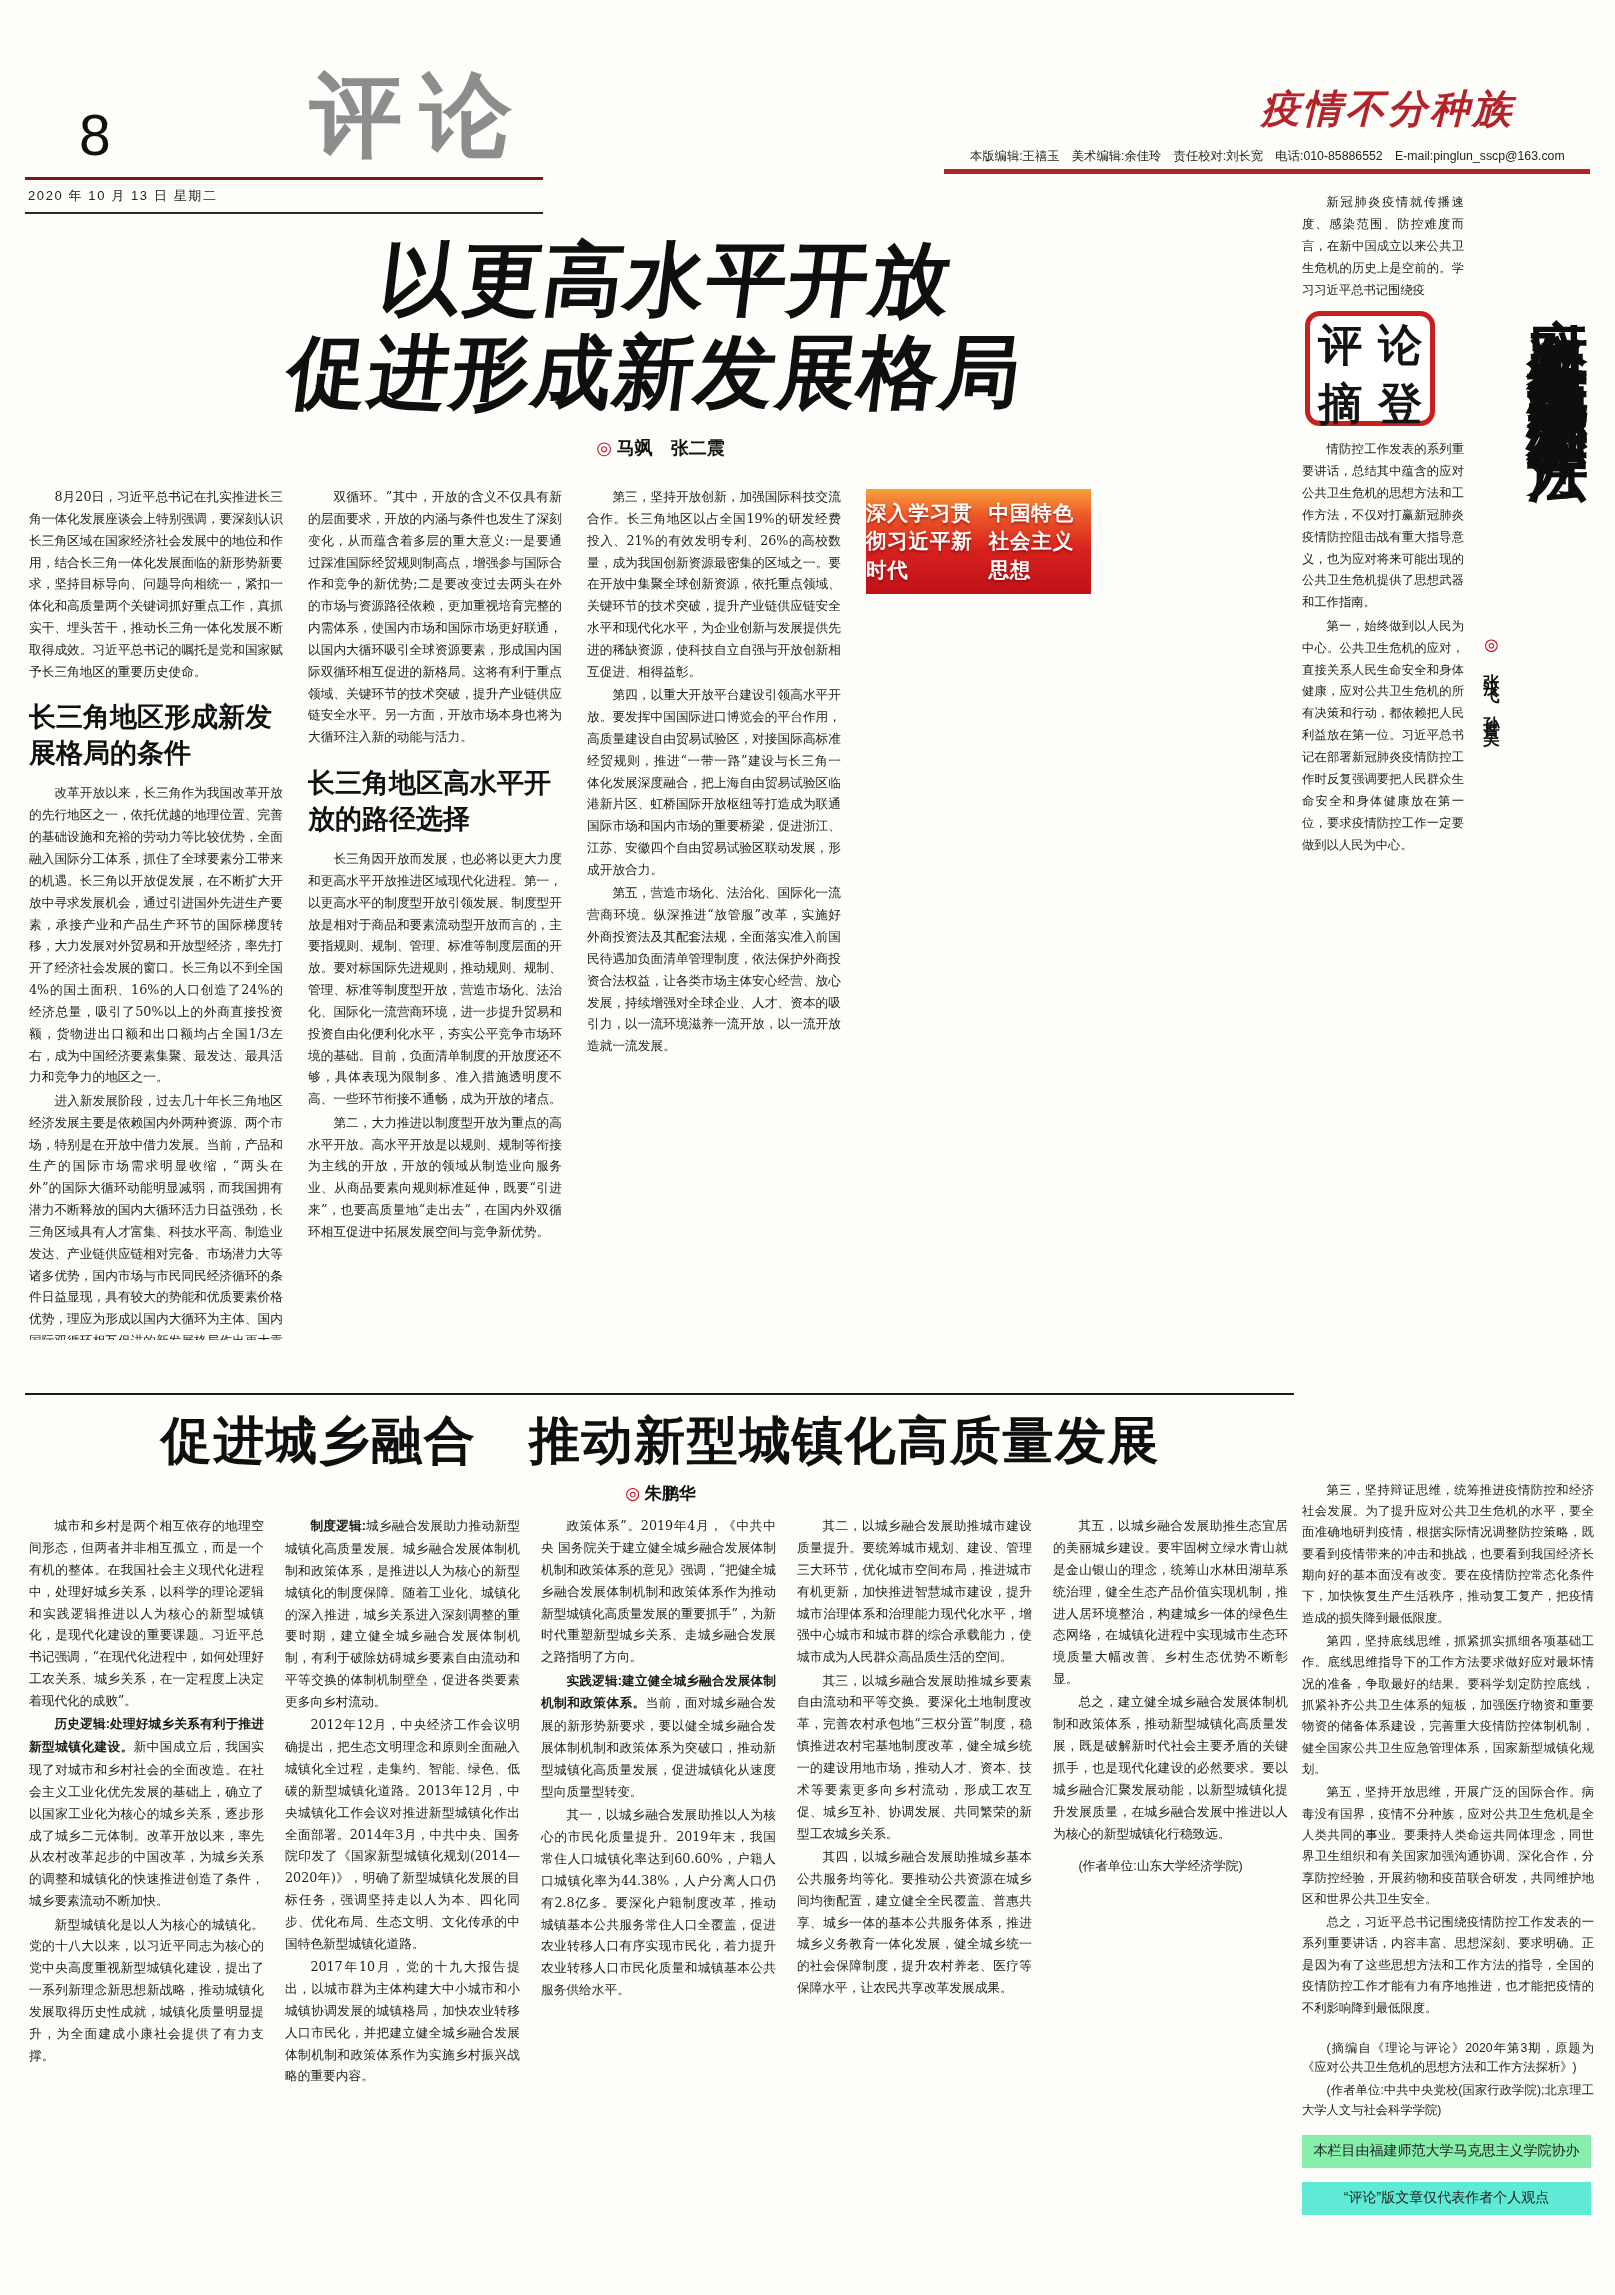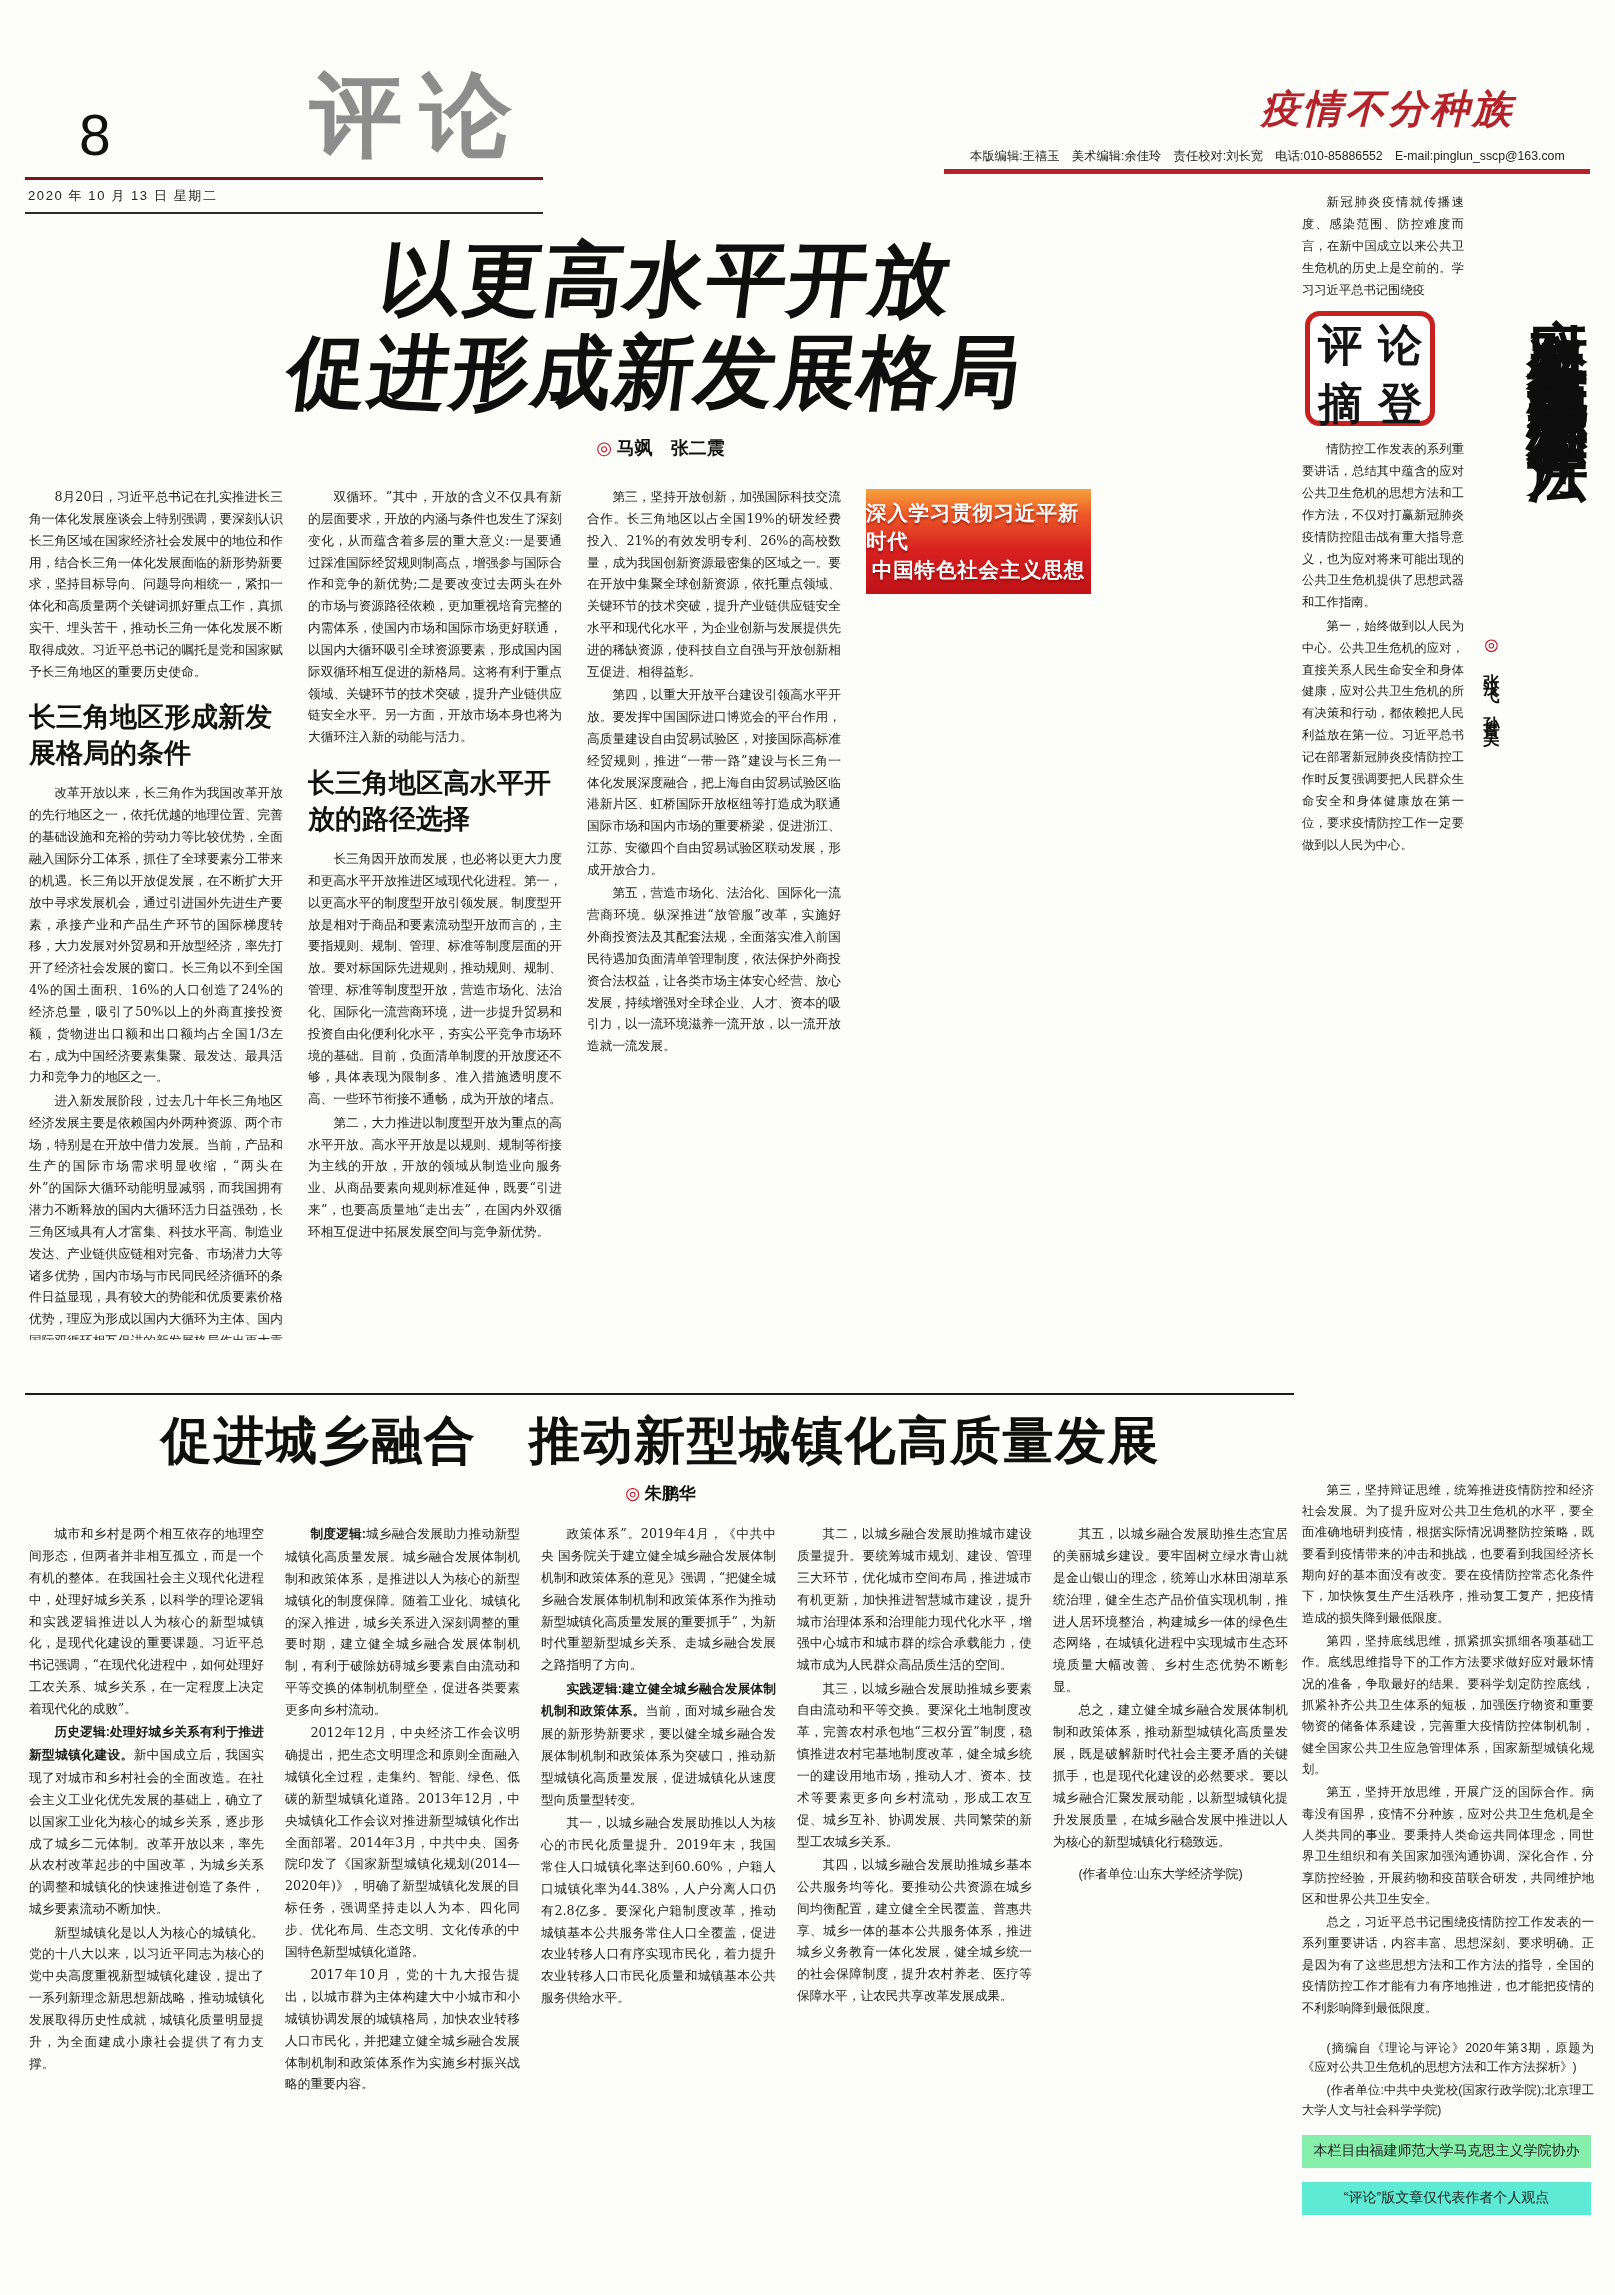--- a/index.html
+++ b/index.html
@@ -35,21 +35,21 @@
 
   .para{margin:0 0 1.6px 0;text-indent:2em;font-size:12.7px;line-height:1.72;text-align:justify;}
   .para b{font-family:"Liberation Sans",sans-serif;}
   .subhead{margin:16.4px 0 11.5px 0;font-family:"Liberation Sans",sans-serif;
           font-weight:900;font-size:27px;color:#111;}
   .attrib{margin:11.5px 0 0 0;text-indent:2em;font-size:12.7px;line-height:1.7;text-align:justify;
           font-family:"Liberation Sans",sans-serif;color:#222;}
 
   .banner{float:left;width:225px;height:105px;margin:3.3px 11.5px 6.6px 0;
           background:linear-gradient(180deg,#f6a23c 0%,#ee5a28 24%,#d7211f 58%,#bf1217 100%);
-          color:#fff;display:flex;flex-direction:column;justify-content:center;align-items:center;
+          color:#fff;display:flex;justify-content:center;align-items:center;
           font-family:"Liberation Sans",sans-serif;font-weight:700;font-size:20.5px;line-height:1.4;
           text-shadow:0 1.6px 2.5px rgba(110,0,0,.55);letter-spacing:0.8px;}
 
   
   .aside{position:absolute;left:1302px;top:192px;width:292px;}
   .aside-top{display:flex;height:1276px;overflow:hidden;}
   .aside-narrow{width:162px;flex:0 0 auto;}
   .aside-narrow .para{font-size:12.3px;line-height:1.78;}
   .badge{width:120px;height:105px;border:5.7px solid #c6201f;border-radius:14.8px;
           display:grid;grid-template-columns:1fr 1fr;place-items:center;
@@ -69,21 +69,21 @@
   .bar1{background:#86efac;}
   .bar2{background:#5eead4;}
 
   
   .section-divider{position:absolute;left:24.6px;top:1393px;width:1269px;height:1.6px;background:#1c1c1c;}
   .bottom-art{position:absolute;left:29px;top:1412px;width:1263px;}
   .b-headline{width:1115px;margin:0 auto;text-align:center;font-family:"Liberation Sans",sans-serif;
           font-weight:900;font-size:51px;line-height:1.15;color:#0f0f0f;letter-spacing:1.6px;}
   .b-byline{margin-top:11.5px;text-align:center;font-size:17px;font-family:"Liberation Sans",sans-serif;
           font-weight:700;color:#111;}
-  .b-cols{display:flex;gap:21px;margin-top:18px;height:725px;overflow:hidden;}
+  .b-cols{display:flex;gap:21px;margin-top:10px;height:725px;overflow:hidden;}
   .bcol{width:235px;flex:0 0 auto;overflow:hidden;}
 </style>
 </head>
 <body>
 
 <div class="page">
 
   <div class="pageno">8</div>
   <div class="section-title">评论</div>
   <div class="left-rule"></div>

